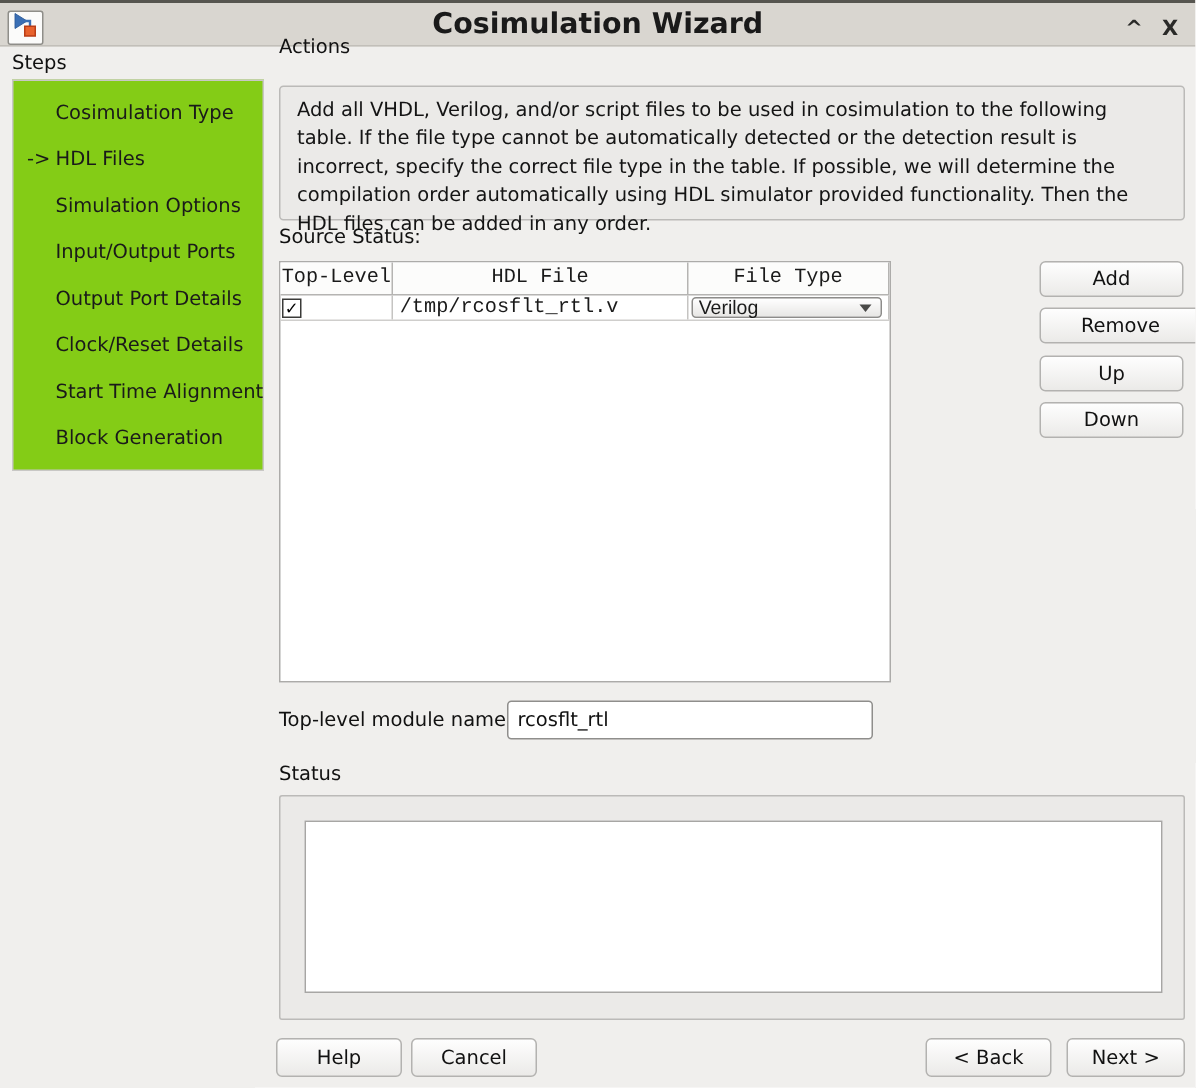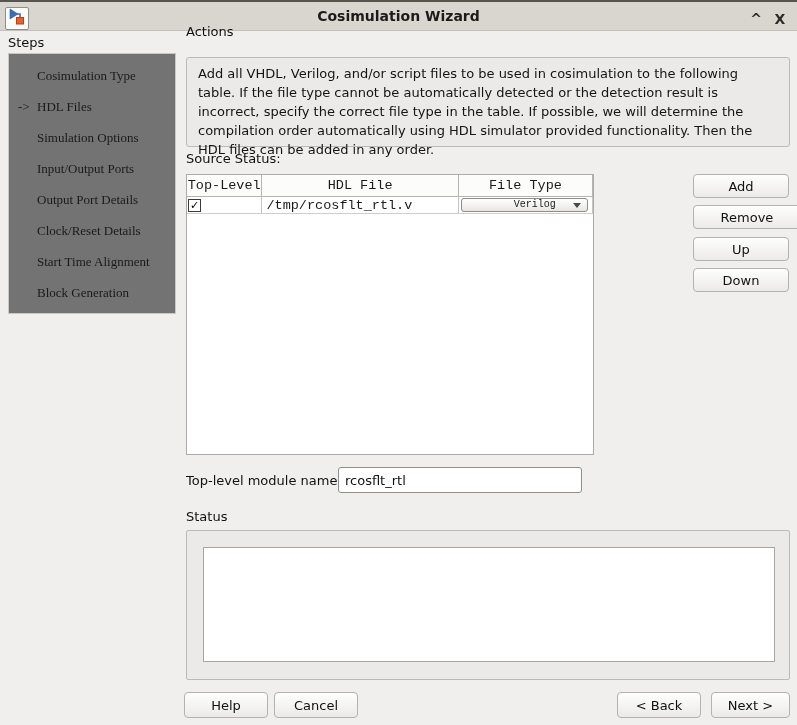--- a/index.html
+++ b/index.html
@@ -3,34 +3,34 @@
 <meta charset="utf-8">
 <style>
   html,body{margin:0;padding:0;}
   body{font-family:"DejaVu Sans","Liberation Sans",sans-serif;}
   .window{position:relative;width:797px;height:725px;background:#f0efed;overflow:hidden;color:#111;}
 
   
   .titlebar{position:absolute;left:0;top:0;width:797px;height:31px;background:#d9d6d0;
     border-top:2px solid #56554f;border-bottom:1px solid #c2bfb9;box-sizing:border-box;}
   .title{position:absolute;left:0;right:0;top:0;height:29px;line-height:29px;text-align:center;
-    font-size:14px;font-weight:bold;color:#1a1a1a;}
+    font-size:19px;font-weight:bold;color:#1a1a1a;}
   .icon-btn{position:absolute;left:5px;top:5px;width:24px;height:23px;background:#fbfbfa;
     border:1px solid #8f8e89;border-radius:2px;box-sizing:border-box;display:flex;align-items:center;justify-content:center;}
   .win-ctl{position:absolute;top:2px;height:29px;width:22px;display:flex;align-items:center;justify-content:center;
     font-size:14px;font-weight:bold;color:#2a2a28;cursor:default;}
   .win-min{right:30px;}
   .win-close{right:6px;}
 
   
   .sec-label{position:absolute;font-size:13px;color:#111;}
 
   
-  .steps-box{position:absolute;left:8px;top:53px;width:168px;height:261px;background:#737373;
-    border:1px solid #c8c7c5;box-sizing:border-box;padding-top:6px;font-family:Liberation Serif, serif;}
+  .steps-box{position:absolute;left:8px;top:53px;width:168px;height:261px;background:#84cc16;
+    border:1px solid #c8c7c5;box-sizing:border-box;padding-top:6px;}
   .step-item{position:relative;height:31px;line-height:31px;padding-left:28px;font-size:13px;color:#1a1a1a;white-space:nowrap;}
   .step-marker{position:absolute;left:9px;top:0;font-size:13px;color:#1a1a1a;}
 
   
   .actions-box{position:absolute;left:186px;top:57px;width:604px;height:90px;background:#ebeae8;
     border:1px solid #bbbab8;border-radius:3px;box-sizing:border-box;padding:6px 11px;
     font-size:13px;line-height:19px;color:#141414;}
 
   
   .table{position:absolute;left:186px;top:174px;width:408px;height:281px;background:#ffffff;
@@ -46,21 +46,21 @@
   .col2{width:237px;}
   .col3{width:162px;}
   .col4{flex:1;}
   .checkbox{width:13px;height:13px;margin-left:1px;background:#fff;border:1px solid #3a3a38;box-sizing:border-box;
     display:flex;align-items:center;justify-content:center;font-size:11px;font-weight:bold;color:#000;
     font-family:"DejaVu Sans",sans-serif;line-height:11px;}
   .cell-text{font-family:"Liberation Mono","DejaVu Sans Mono",monospace;font-size:13.5px;color:#1a1a1a;
     padding-left:4px;white-space:nowrap;}
   .dropdown{height:14px;margin:0 4px 0 2px;flex:1;background:linear-gradient(#ffffff,#e7e6e4);
     border:1px solid #8d8c8a;border-radius:3px;box-sizing:border-box;display:flex;align-items:center;justify-content:space-between;}
-  .dd-text{font-family:Liberation Mono, monospace;font-size:10px;line-height:12px;padding-left:4px;color:#1a1a1a;margin-left:48px;}
+  .dd-text{font-family:Liberation Sans, sans-serif;font-size:13px;line-height:12px;padding-left:4px;color:#1a1a1a;}
   .dd-arrow{width:0;height:0;border-left:4px solid transparent;border-right:4px solid transparent;
     border-top:5px solid #4a4a48;margin-right:6px;}
 
   
   .btn{position:absolute;background:linear-gradient(#fefefe,#ebeae8);border:1px solid #b3b2b0;border-radius:4px;
     box-sizing:border-box;font-family:"DejaVu Sans","Liberation Sans",sans-serif;font-size:13px;color:#111;
     display:flex;align-items:center;justify-content:center;cursor:default;}
   .btn-add   {left:693px;top:174px;width:96px;height:24px;}
   .btn-remove{left:693px;top:205px;width:108px;height:24px;}
   .btn-up    {left:693px;top:237px;width:96px;height:24px;}

